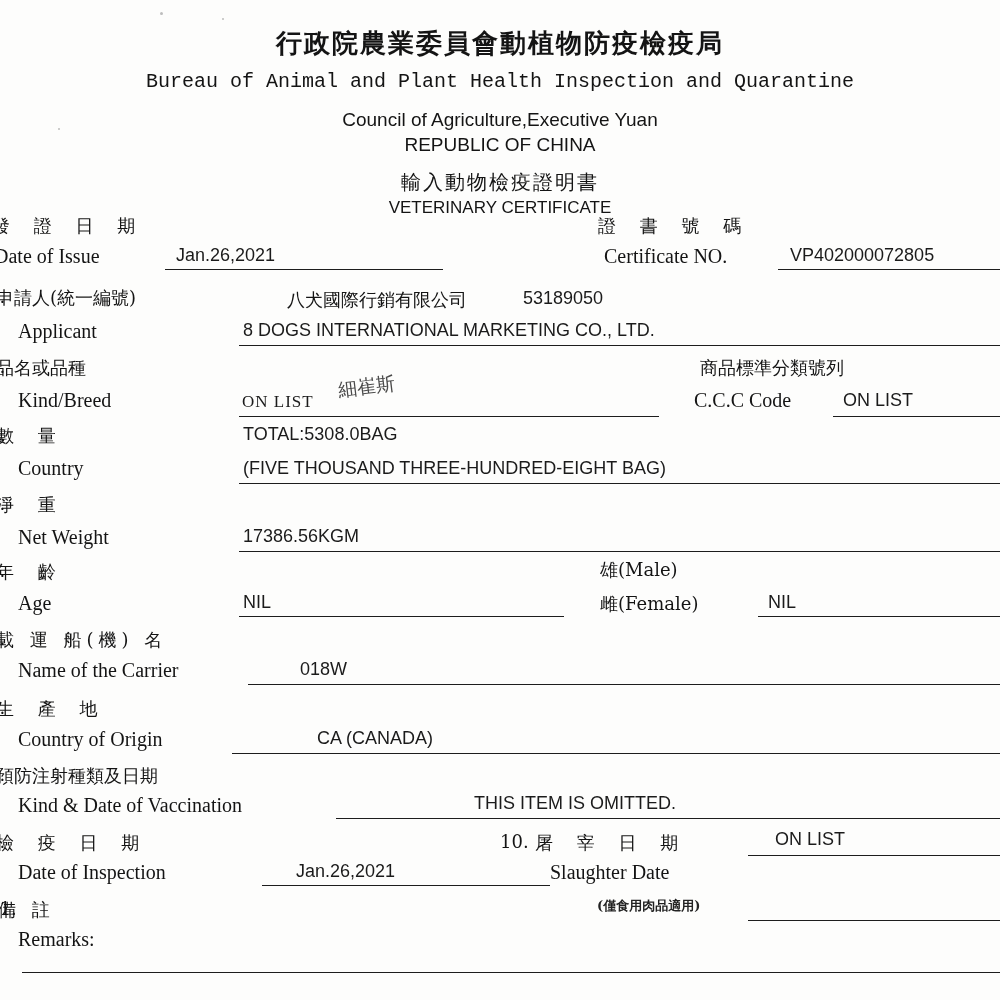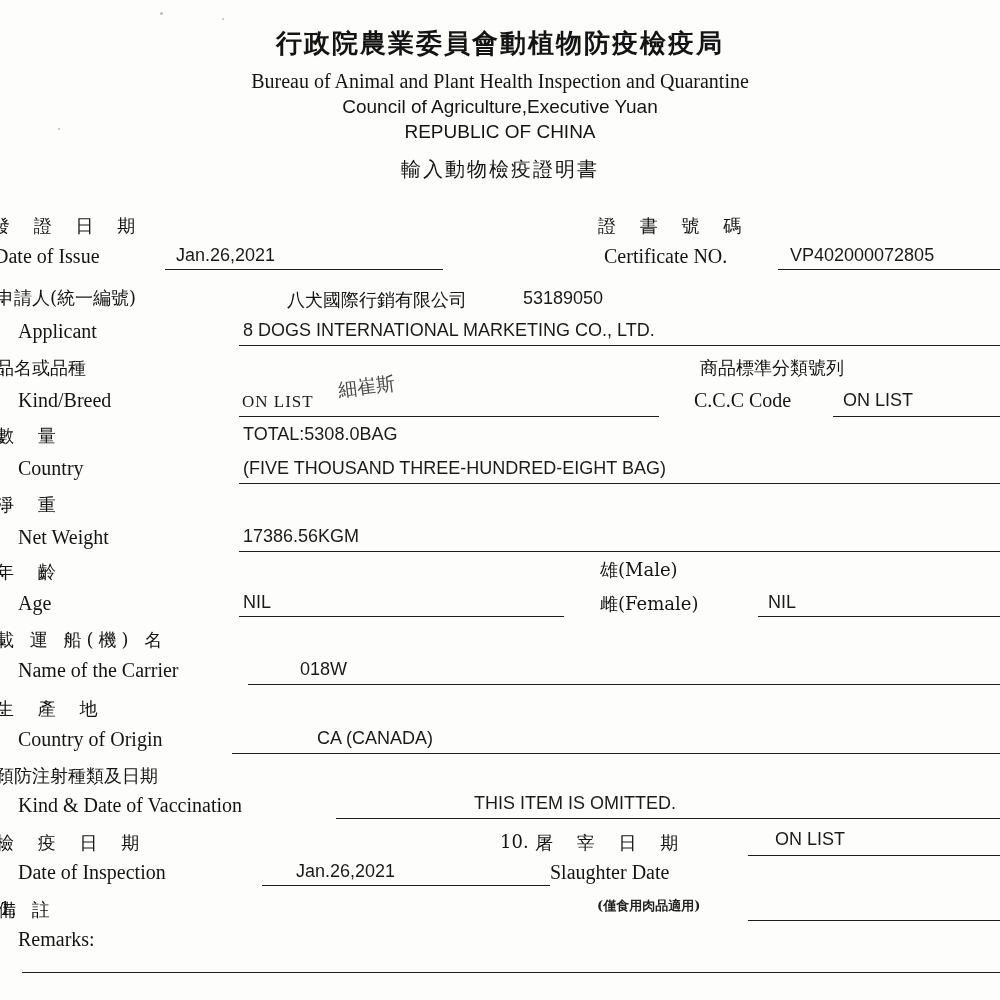--- a/index.html
+++ b/index.html
@@ -28,29 +28,29 @@
     padding-top: 26px;
   }
   .hdr-cn-main {
     font-family: "DejaVu Serif", serif;
     font-size: 26px;
     letter-spacing: 2px;
     font-weight: 700;
     color: #141414;
   }
   .hdr-en-1 {
-    font-family: Liberation Serif, serif;
+    font-family: Liberation Mono, monospace;
     font-size: 20px;
     margin-top: 9px;
     color: #141414;
   }
   .hdr-en-2 {
     font-family: "Liberation Sans", sans-serif;
     font-size: 19px;
-    margin-top: 3px;
+    margin-top: 16px;
     color: #141414;
   }
   .hdr-en-3 {
     font-family: "Liberation Sans", sans-serif;
     font-size: 19px;
     margin-top: 3px;
     color: #141414;
   }
   .hdr-cn-sub {
     font-family: "DejaVu Serif", serif;
@@ -129,20 +129,21 @@
   <div class="speck" style="left:160px;top:12px;width:3px;height:3px;"></div>
   <div class="speck" style="left:222px;top:18px;width:2px;height:2px;"></div>
   <div class="speck" style="left:58px;top:128px;width:2px;height:2px;"></div>
 
   <div class="header">
     <div class="hdr-cn-main">行政院農業委員會動植物防疫檢疫局</div>
     <div class="hdr-en-1">Bureau of Animal and Plant Health Inspection and Quarantine</div>
     <div class="hdr-en-2">Council of Agriculture,Executive Yuan</div>
     <div class="hdr-en-3">REPUBLIC OF CHINA</div>
     <div class="hdr-cn-sub">輸入動物檢疫證明書</div>
+    <div class="hdr-en-4">VETERINARY CERTIFICATE</div>
   </div>
 
   <div class="abs cn cn-sp" style="left:-8px;top:214px;">發 證 日 期</div>
   <div class="abs en" style="left:-6px;top:245px;">Date of Issue</div>
   <div class="abs val" style="left:176px;top:245px;">Jan.26,2021</div>
   <div class="rule" style="left:165px;top:269px;width:278px;"></div>
 
   <div class="abs cn cn-sp" style="left:598px;top:214px;">證 書 號 碼</div>
   <div class="abs en" style="left:604px;top:245px;">Certificate NO.</div>
   <div class="abs val" style="left:790px;top:245px;">VP402000072805</div>

